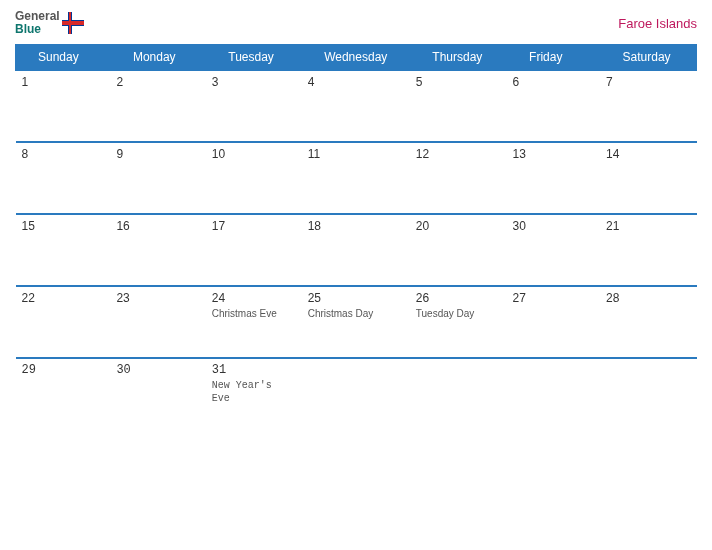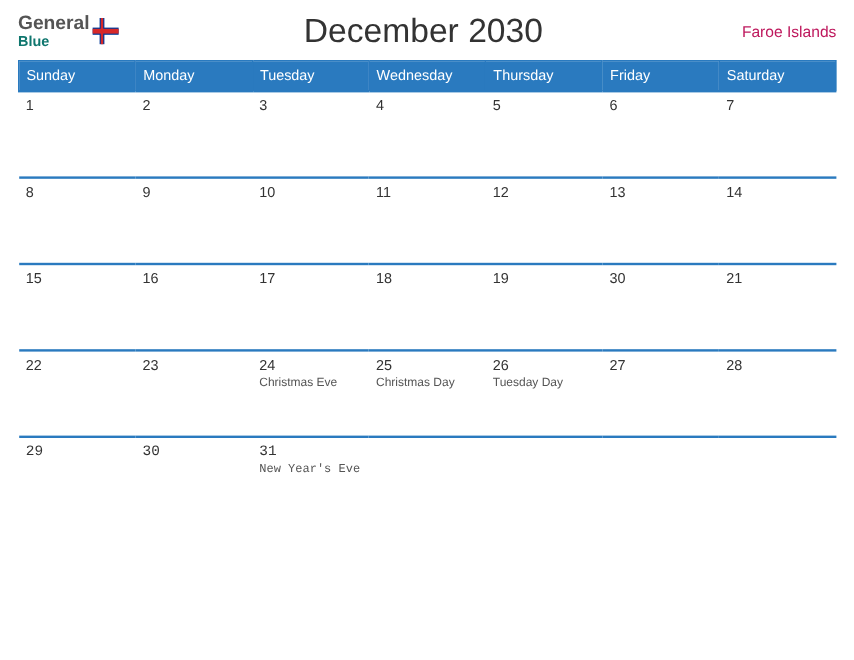--- a/index.html
+++ b/index.html
@@ -27,21 +27,21 @@
       align-items: center;
       font-size: 13px;
       font-weight: bold;
       color: #333;
     }
     .logo-text {
       display: flex;
       flex-direction: column;
       line-height: 1.1;
     }
-    .logo-general { color: #555; font-size: 16px; font-weight: bold; }
+    .logo-general { color: #555; font-size: 12px; font-weight: bold; }
     .logo-blue { color: #0f766e; font-size: 12px; font-weight: bold; }
     .logo-flag {
       width: 22px;
       height: 22px;
       margin-left: 2px;
       display: inline-block;
     }
     .month-title {
       font-size: 28px;
       font-weight: normal;
@@ -57,21 +57,21 @@
     }
     .calendar-grid {
       width: 100%;
       border-collapse: collapse;
     }
     .calendar-grid th {
       background-color: #2a7abf;
       color: #fff;
       font-size: 12px;
       font-weight: normal;
-      padding: 5px 6px;
+      padding: 5px 22px;
       text-align: left;
       border: 1px solid #2a7abf;
     }
     .calendar-grid td {
       border-top: 2px solid #2a7abf;
       vertical-align: top;
       padding: 4px 6px;
       width: 14.28%;
       height: 72px;
       background: #fff;
@@ -108,21 +108,20 @@
       </div>
 
       <svg class="logo-flag" viewBox="0 0 22 22" xmlns="http://www.w3.org/2000/svg">
         <rect width="22" height="22" fill="#fff"></rect>
         <rect x="0" y="8" width="22" height="6" fill="#003897"></rect>
         <rect x="6" y="0" width="4" height="22" fill="#003897"></rect>
         <rect x="0" y="9" width="22" height="4" fill="#d72828"></rect>
         <rect x="7" y="0" width="2" height="22" fill="#d72828"></rect>
       </svg>
     </div>
-    <h1 class="month-title">December 2030</h1>
     <div class="region-label">Faroe Islands</div>
   </div>
 
   <table class="calendar-grid">
     <thead>
       <tr>
         <th>Sunday</th>
         <th>Monday</th>
         <th>Tuesday</th>
         <th>Wednesday</th>
@@ -185,21 +184,21 @@
           <td>
             <span class="day-number">16</span>
           </td>
           <td>
             <span class="day-number">17</span>
           </td>
           <td>
             <span class="day-number">18</span>
           </td>
           <td>
-            <span class="day-number">19</span>
+            <span class="day-number">20</span>
           </td>
           <td>
             <span class="day-number">30</span>
           </td>
           <td>
             <span class="day-number">21</span>
           </td>
         </tr>
         <tr>
           <td>

